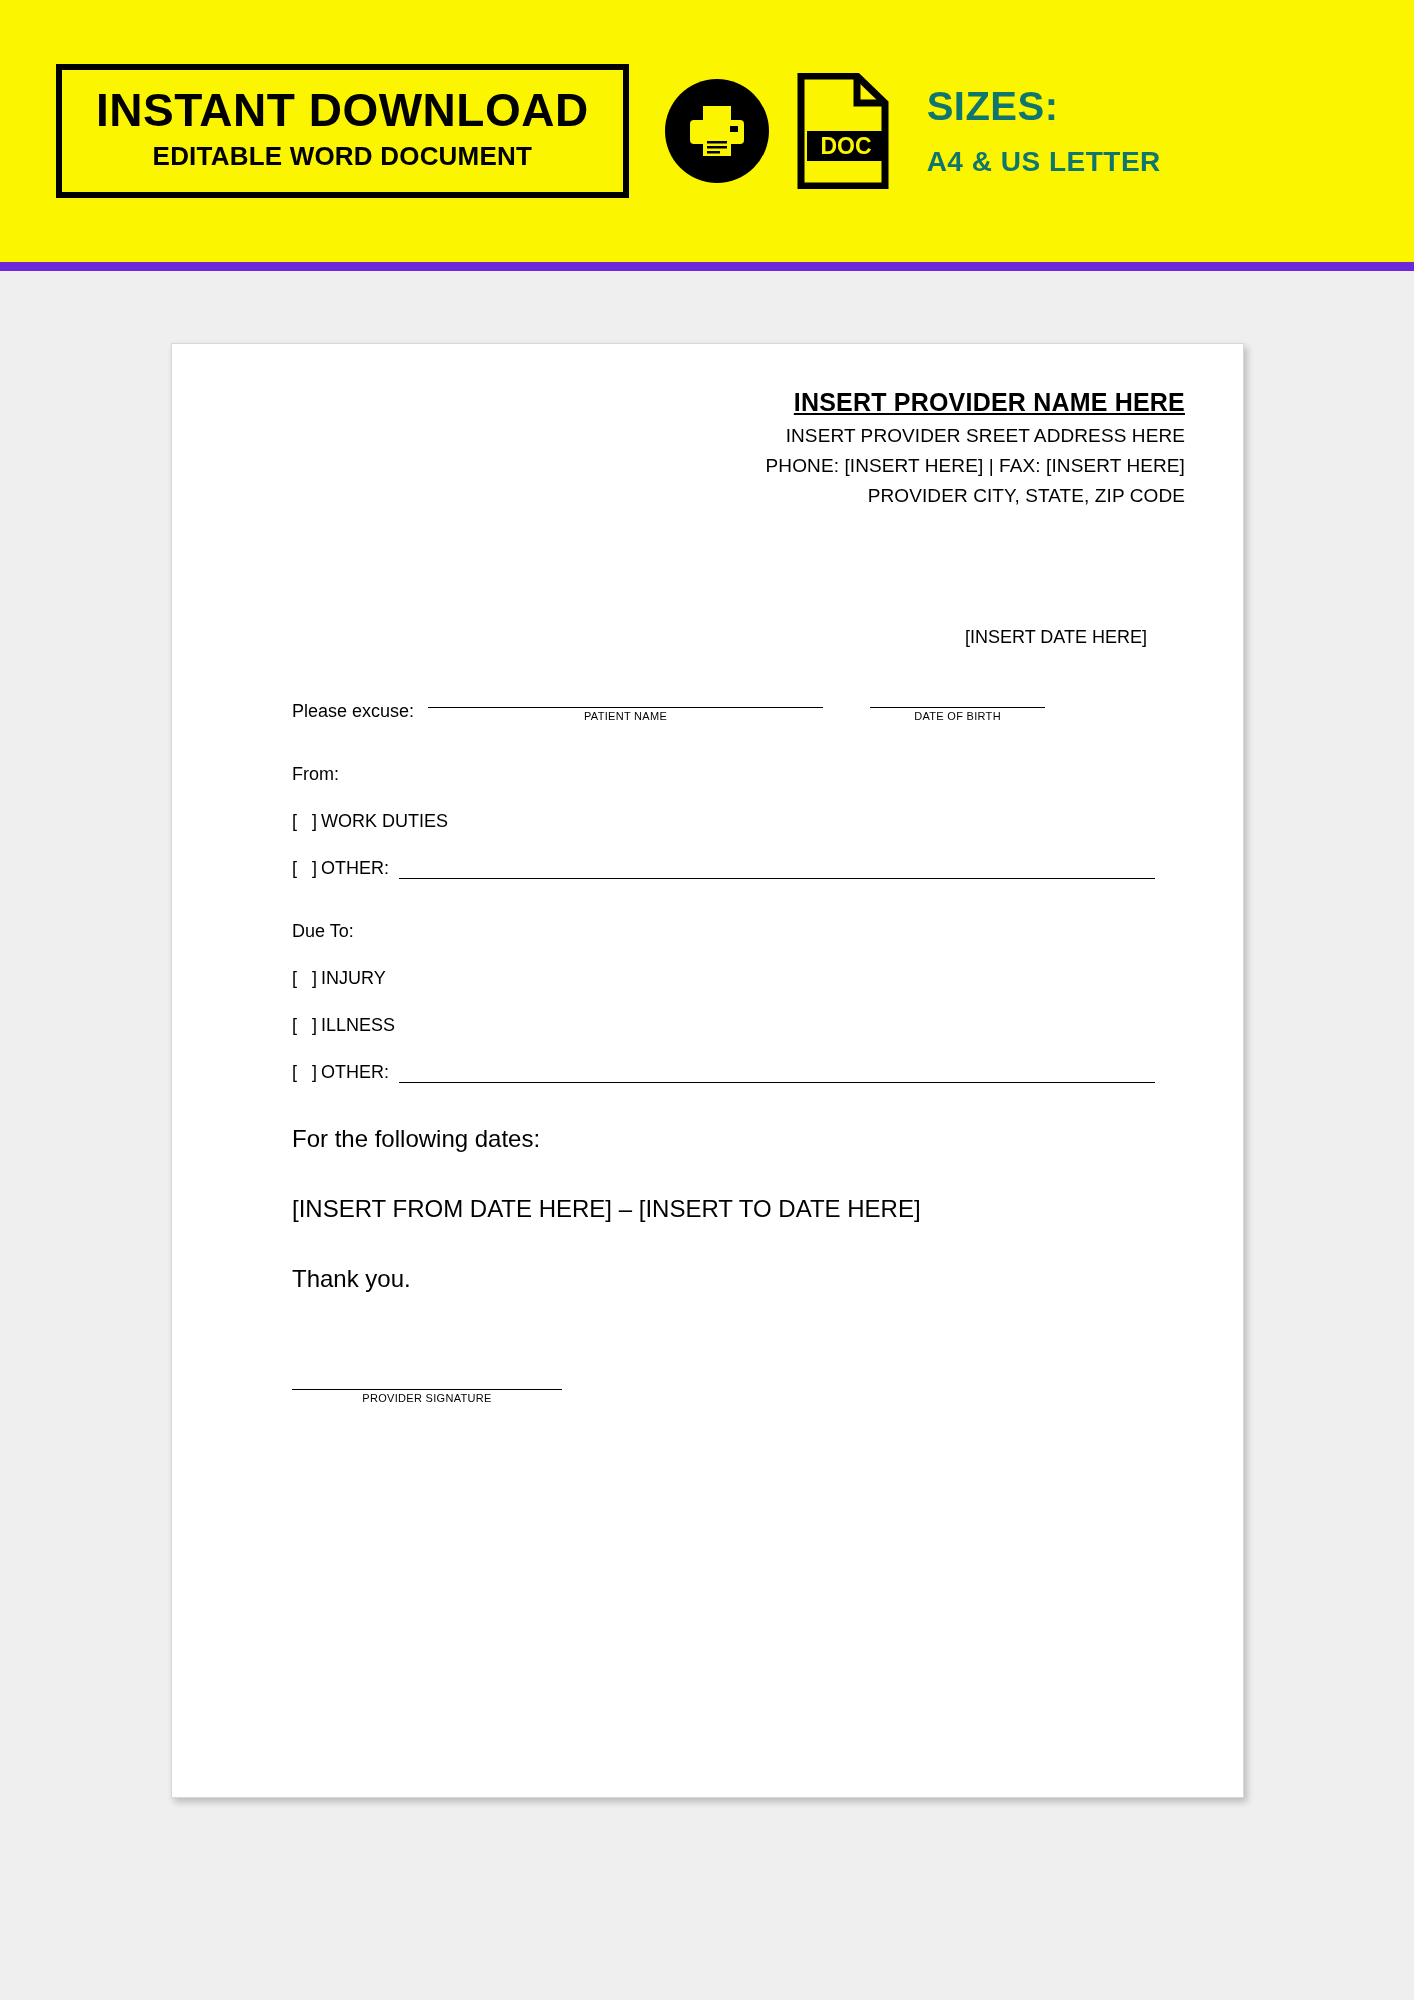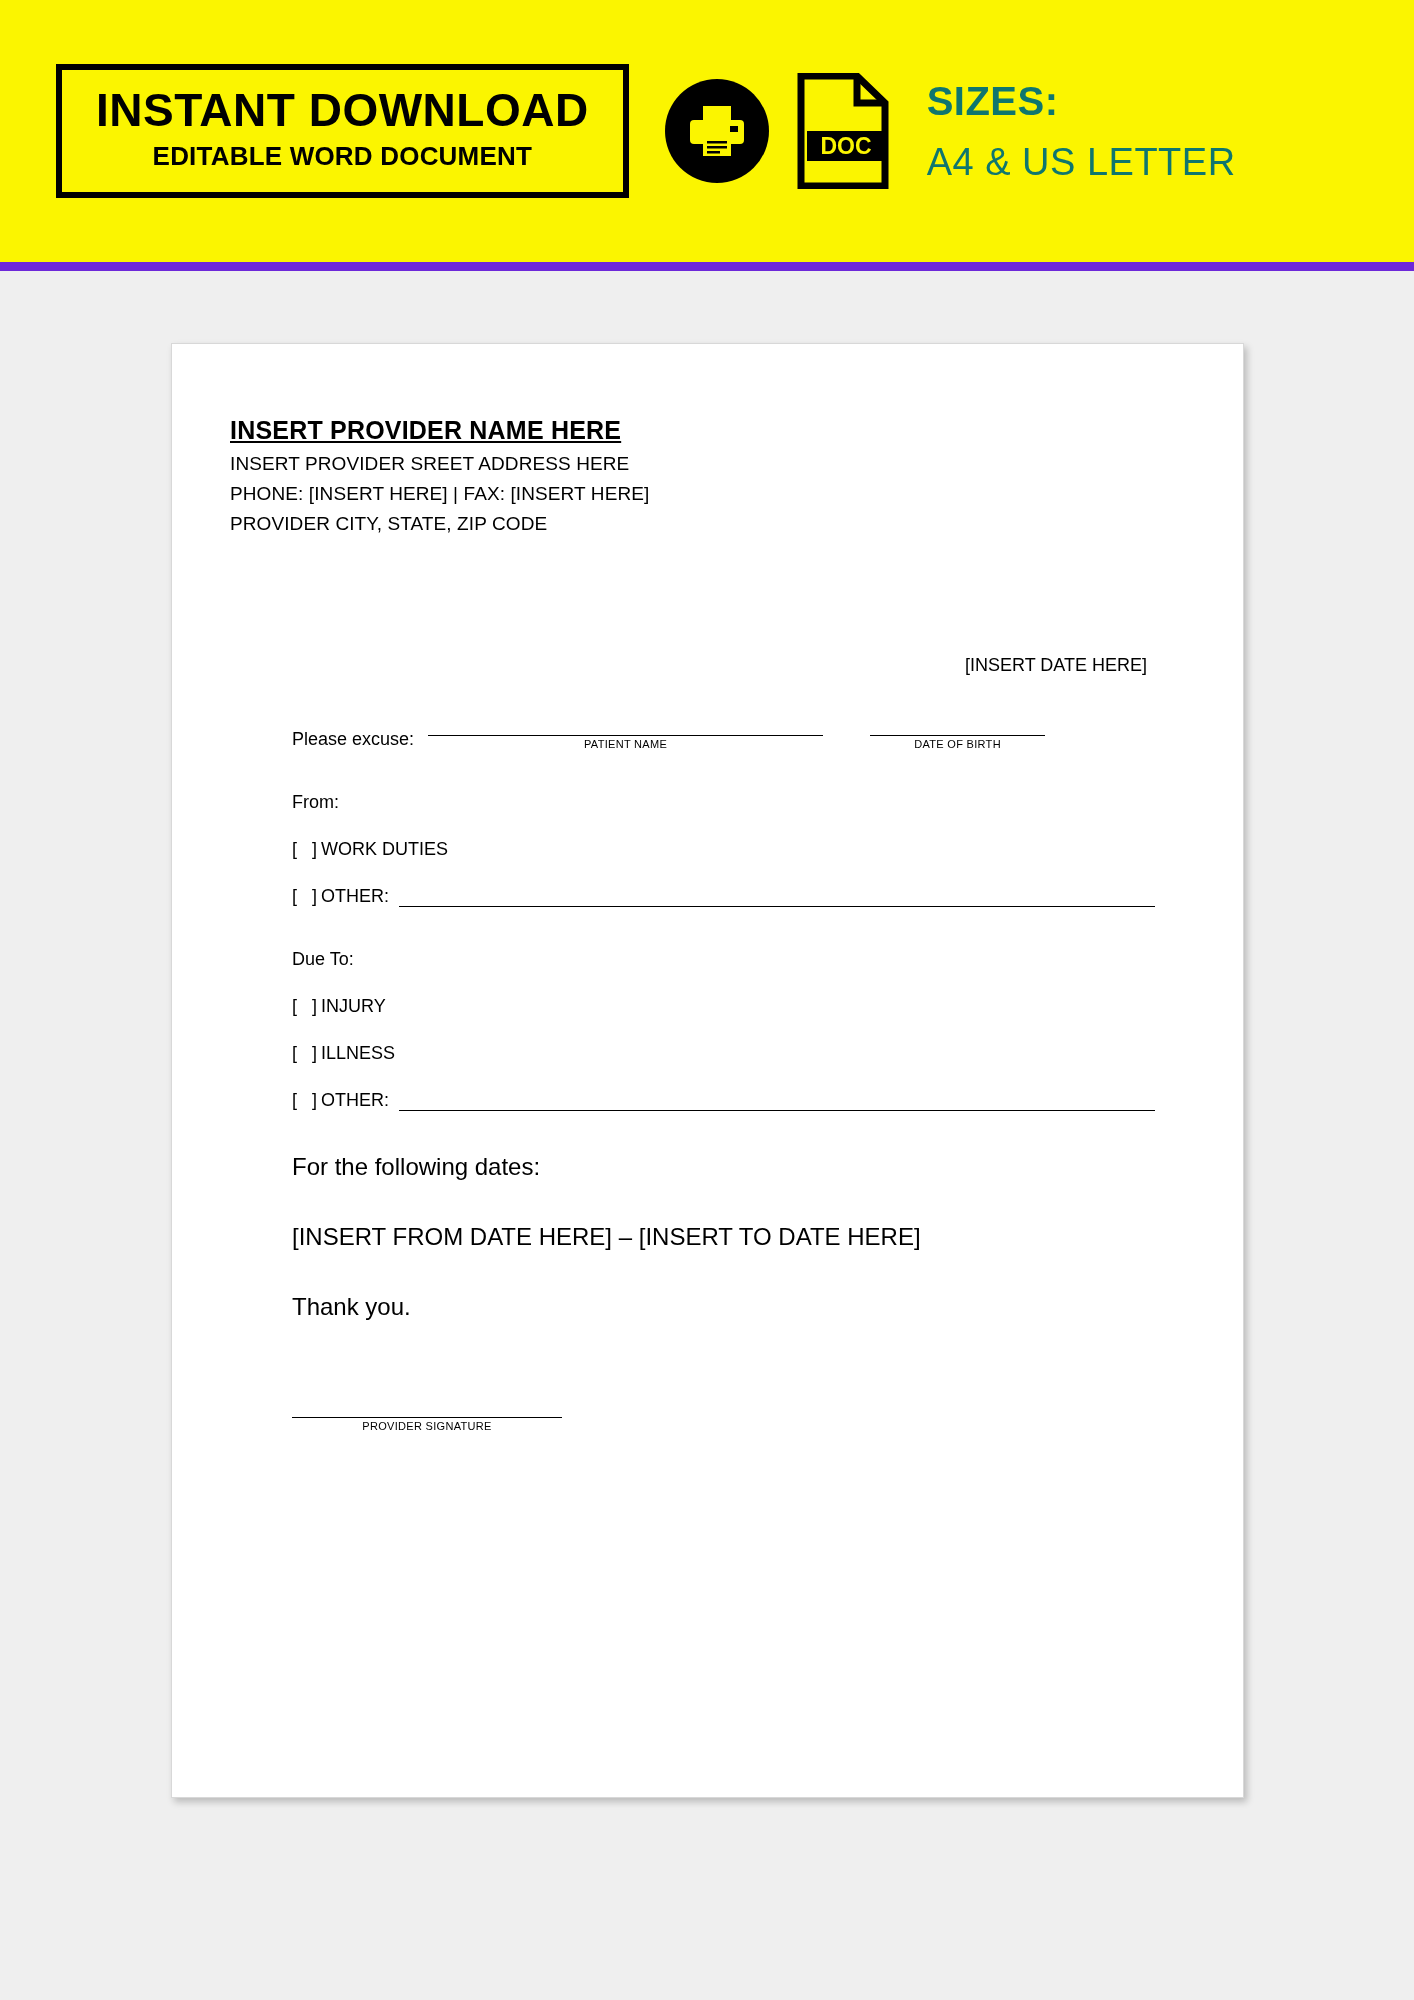--- a/index.html
+++ b/index.html
@@ -78,22 +78,22 @@
   .sizes-block {
     color: #0f766e;
     line-height: 1.06;
   }
   .sizes-label {
     font-size: 40px;
     font-weight: bold;
     letter-spacing: 0.5px;
   }
   .sizes-value {
-    font-size: 38px;
-    font-weight: normal;
+    font-size: 28px;
+    font-weight: bold;
     letter-spacing: 0.5px;
     margin-top: 20px;
     white-space: nowrap;
   }
 
   
   .sheet-wrap {
     position: relative;
     width: 1414px;
     height: 1720px;
@@ -110,22 +110,22 @@
     box-sizing: border-box;
   }
 
   .doc-body {
     padding: 0 58px;
     font-size: 17px;
     color: #000;
   }
 
   .letterhead {
-    text-align: left;
-    padding-top: 72px;
+    text-align: right;
+    padding-top: 44px;
   }
   .lh-name {
     font-size: 25px;
     font-weight: bold;
     text-decoration: underline;
     letter-spacing: 0.2px;
   }
   .lh-line {
     font-size: 19px;
     margin-top: 8px;

